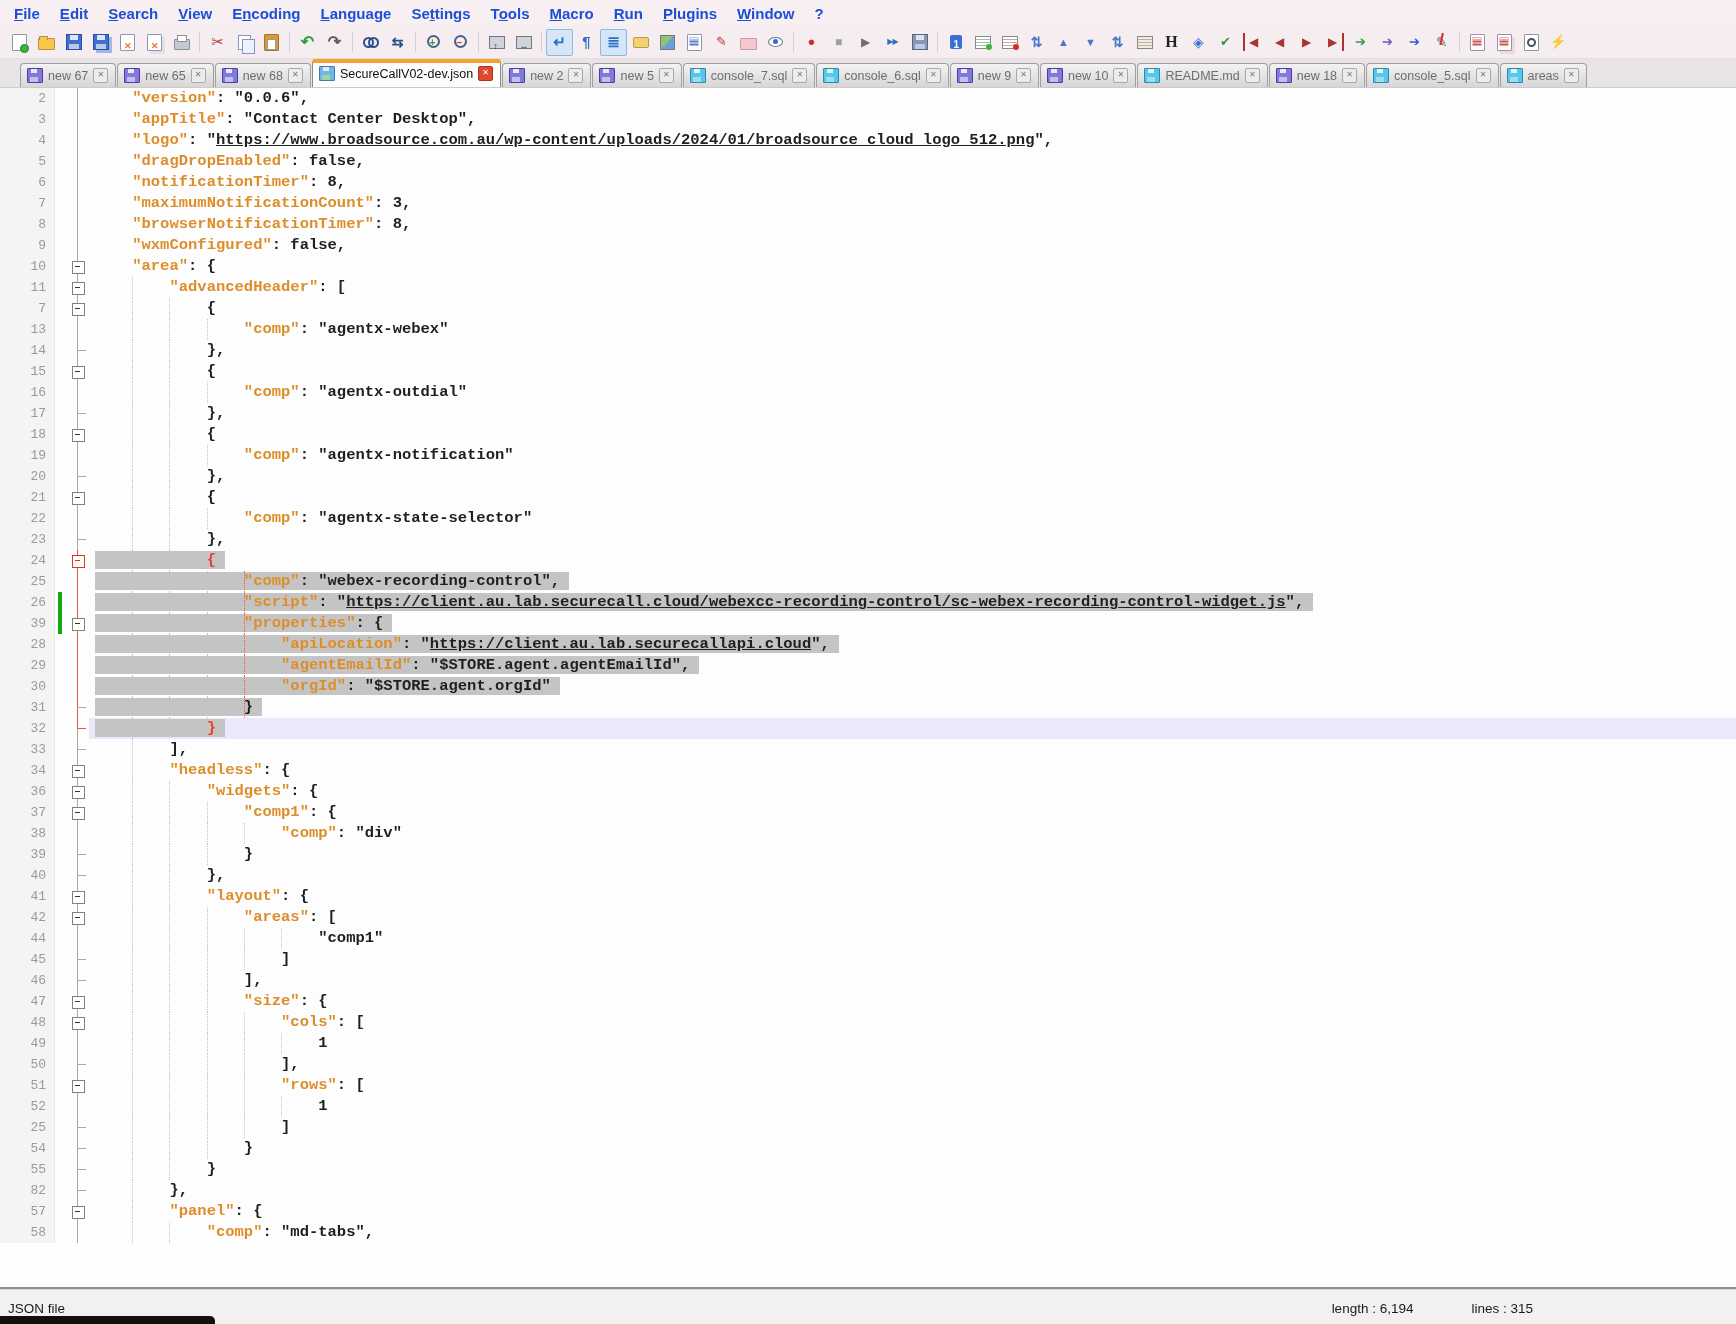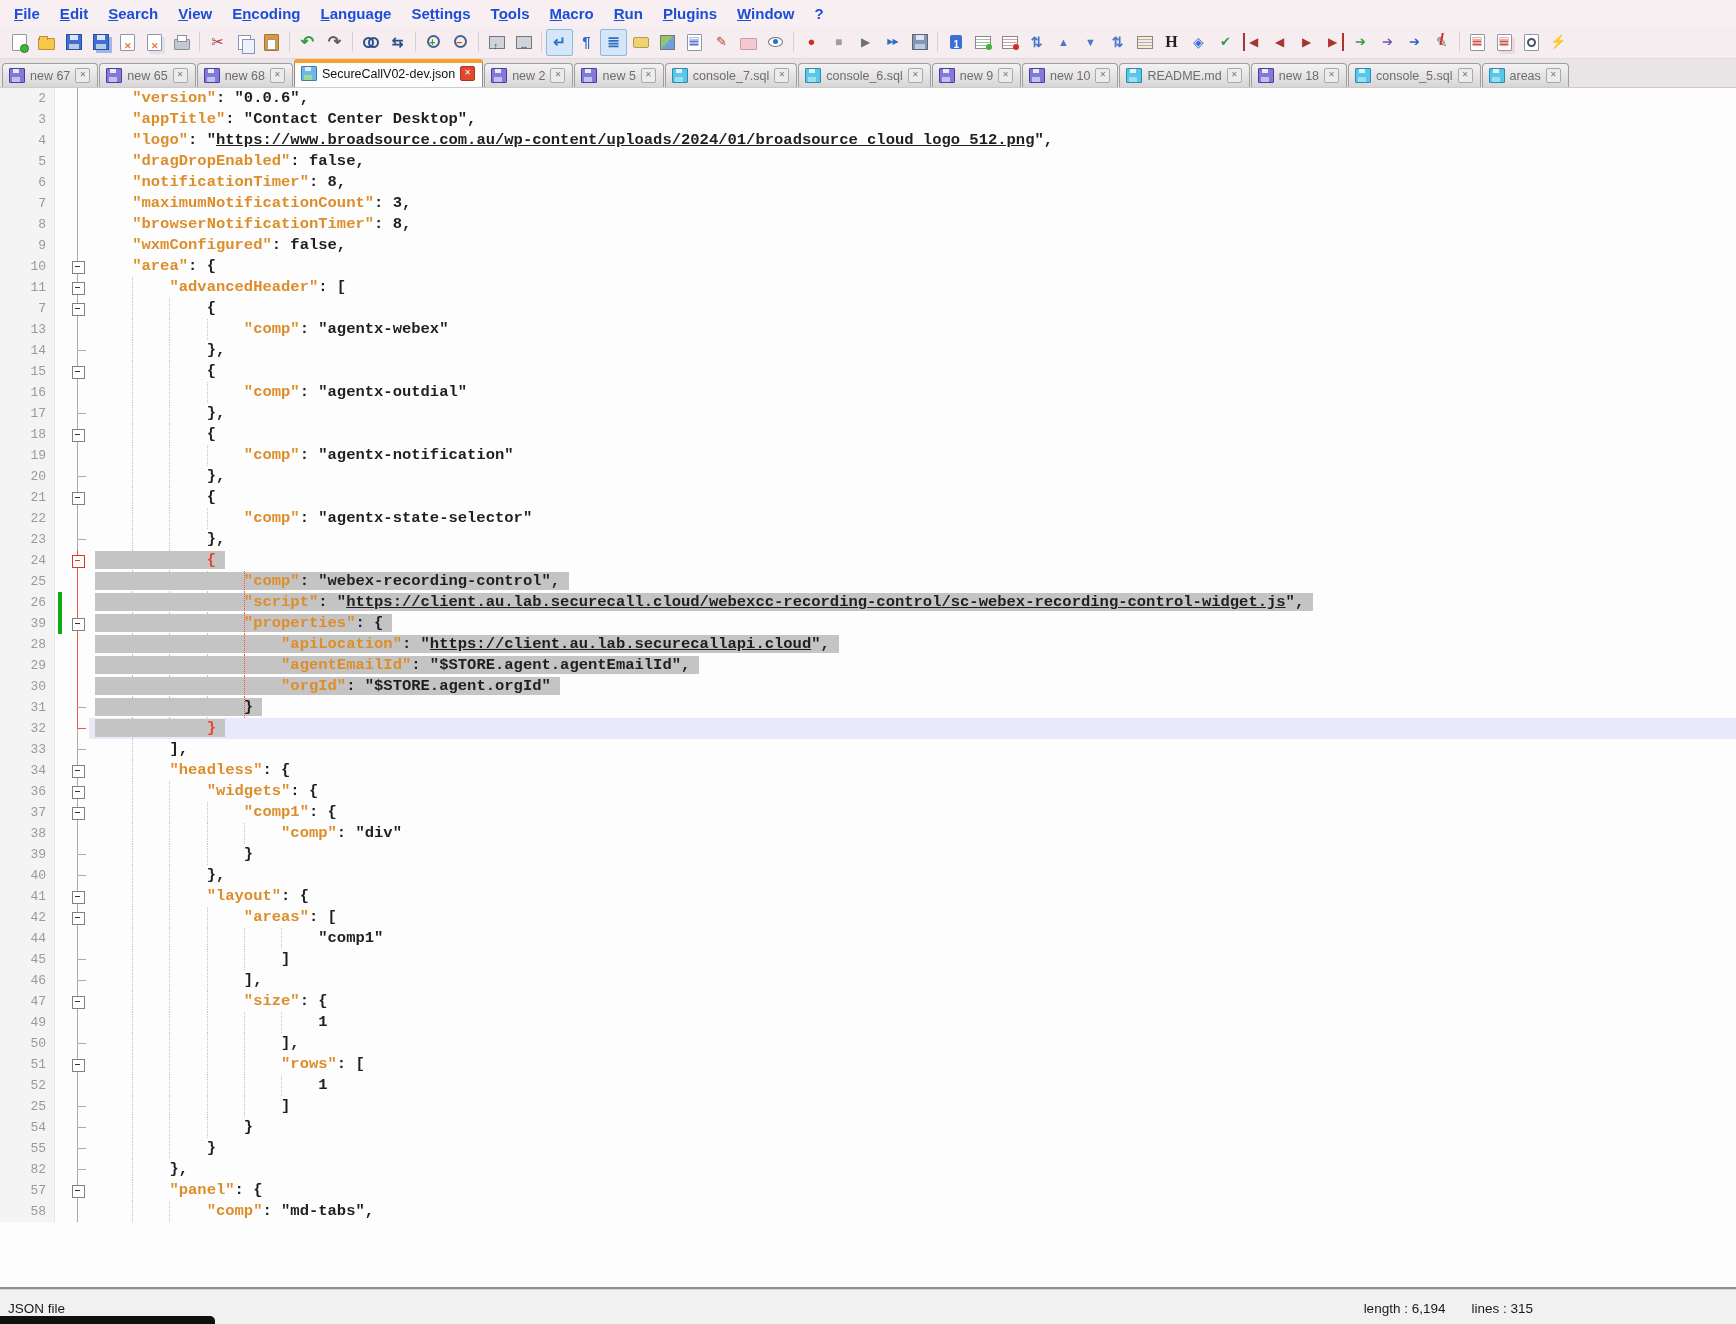--- a/index.html
+++ b/index.html
@@ -100,21 +100,21 @@
   .i-table-delete-red{background:repeating-linear-gradient(#fff 0 2px,#d9a0a0 2px 3px);}
   .i-color-table{background:repeating-linear-gradient(#ffe9c9 0 2px,#9cb4e0 2px 3px);}
   .i-table-insert-green::after{content:"";position:absolute;right:-2px;bottom:-2px;width:6px;height:6px;border-radius:50%;background:#3db53d;}
   .i-table-delete-red::after{content:"";position:absolute;right:-2px;bottom:-2px;width:6px;height:6px;border-radius:50%;background:#d42b2b;}
   .i-compare-files::before,.i-compare-lines::before{content:"";position:absolute;left:2px;top:3px;width:8px;height:1px;
       box-shadow:0 0 0 0.5px #d05050,0 3px 0 0.5px #d05050,0 6px 0 0.5px #d05050;}
   .i-compare-lines{box-shadow:3px 3px 0 #f0d9d9;}
   .i-compare-search::before{content:"";width:5px;height:5px;border:2px solid #456;border-radius:50%;
       position:absolute;left:2px;top:3px;}
   
-  .tabbar{height:28px;background:#e9e5e7;display:flex;align-items:flex-end;padding-left:2px;overflow:hidden;
+  .tabbar{height:28px;background:#e9e5e7;display:flex;align-items:flex-end;padding-left:20px;overflow:hidden;
           border-bottom:1px solid #cfcacd;}
   .tab{height:23px;display:flex;align-items:center;gap:5px;padding:0 7px 0 6px;margin-right:1px;
        background:linear-gradient(#f4f2f3,#d8d5d6);border:1px solid #9f9f9f;border-bottom:none;
        border-radius:4px 4px 0 0;font-size:12.5px;color:#6e6e6e;flex:0 0 auto;white-space:nowrap;}
   .tab.active{height:27px;background:#fdfdfd;color:#111;position:relative;border-color:#8a8a8a;}
   .tab.active::before{content:"";position:absolute;left:-1px;right:-1px;top:-1px;height:4px;
        background:#f6a02d;border-radius:4px 4px 0 0;}
   .ficon{width:14px;height:13px;position:relative;display:inline-block;border-radius:1px;}
   .f-violet{background:#8678d8;border:1px solid #4a3f9f;}
   .f-cyan{background:#59c7e8;border:1px solid #2a8ab0;}
@@ -152,21 +152,21 @@
   .txt{position:relative;z-index:1;}
   .txt.band{background:#c4c4c4;padding-right:9px;}
   .sk{color:#dd8d29;}
   .sp{color:#1f1f1f;}
   .su{color:#1f1f1f;text-decoration:underline;}
   .sr{color:#e8442c;}
   
   .statusbar{height:38px;background:#f1f1f1;border-top:2px solid #8f8f8f;box-shadow:inset 0 1px 0 #d7d7d7;
              display:flex;align-items:center;font-size:13.5px;color:#1a1a1a;padding:0 8px;}
   .st-fill{flex:1;}
-  .st-right{display:flex;gap:26px;margin-right:195px;}
+  .st-right{display:flex;gap:58px;margin-right:195px;}
   .bottom-black{position:absolute;left:0;bottom:0;width:215px;height:8px;background:#101010;border-radius:0 5px 0 0;}
 </style>
 </head>
 <body>
 
 <div class="app">
   <div class="menubar" id="menubar">
       <span class="mitem"><u>F</u>ile</span>
       <span class="mitem"><u>E</u>dit</span>
       <span class="mitem"><u>S</u>earch</span>
@@ -810,20 +810,29 @@
       <div class="line">
         <span class="ln">47</span>
         <span class="chg"></span>
         <span class="fold">
           <span class="vl"></span>
           <span class="bx"></span>
         </span>
         <div class="code"><span class="g" style="left: calc(4ch + 6px);"></span><span class="g" style="left: calc(8ch + 6px);"></span><span class="g" style="left: calc(12ch + 6px);"></span><span class="txt">                <span class="sk">"size"</span><span class="sp">: {</span></span></div>
       </div>
       <div class="line">
+        <span class="ln">48</span>
+        <span class="chg"></span>
+        <span class="fold">
+          <span class="vl"></span>
+          <span class="bx"></span>
+        </span>
+        <div class="code"><span class="g" style="left: calc(4ch + 6px);"></span><span class="g" style="left: calc(8ch + 6px);"></span><span class="g" style="left: calc(12ch + 6px);"></span><span class="g" style="left: calc(16ch + 6px);"></span><span class="txt">                    <span class="sk">"cols"</span><span class="sp">: [</span></span></div>
+      </div>
+      <div class="line">
         <span class="ln">49</span>
         <span class="chg"></span>
         <span class="fold">
           <span class="vl"></span>
         </span>
         <div class="code"><span class="g" style="left: calc(4ch + 6px);"></span><span class="g" style="left: calc(8ch + 6px);"></span><span class="g" style="left: calc(12ch + 6px);"></span><span class="g" style="left: calc(16ch + 6px);"></span><span class="g" style="left: calc(20ch + 6px);"></span><span class="txt">                        <span class="sp">1</span></span></div>
       </div>
       <div class="line">
         <span class="ln">50</span>
         <span class="chg"></span>

